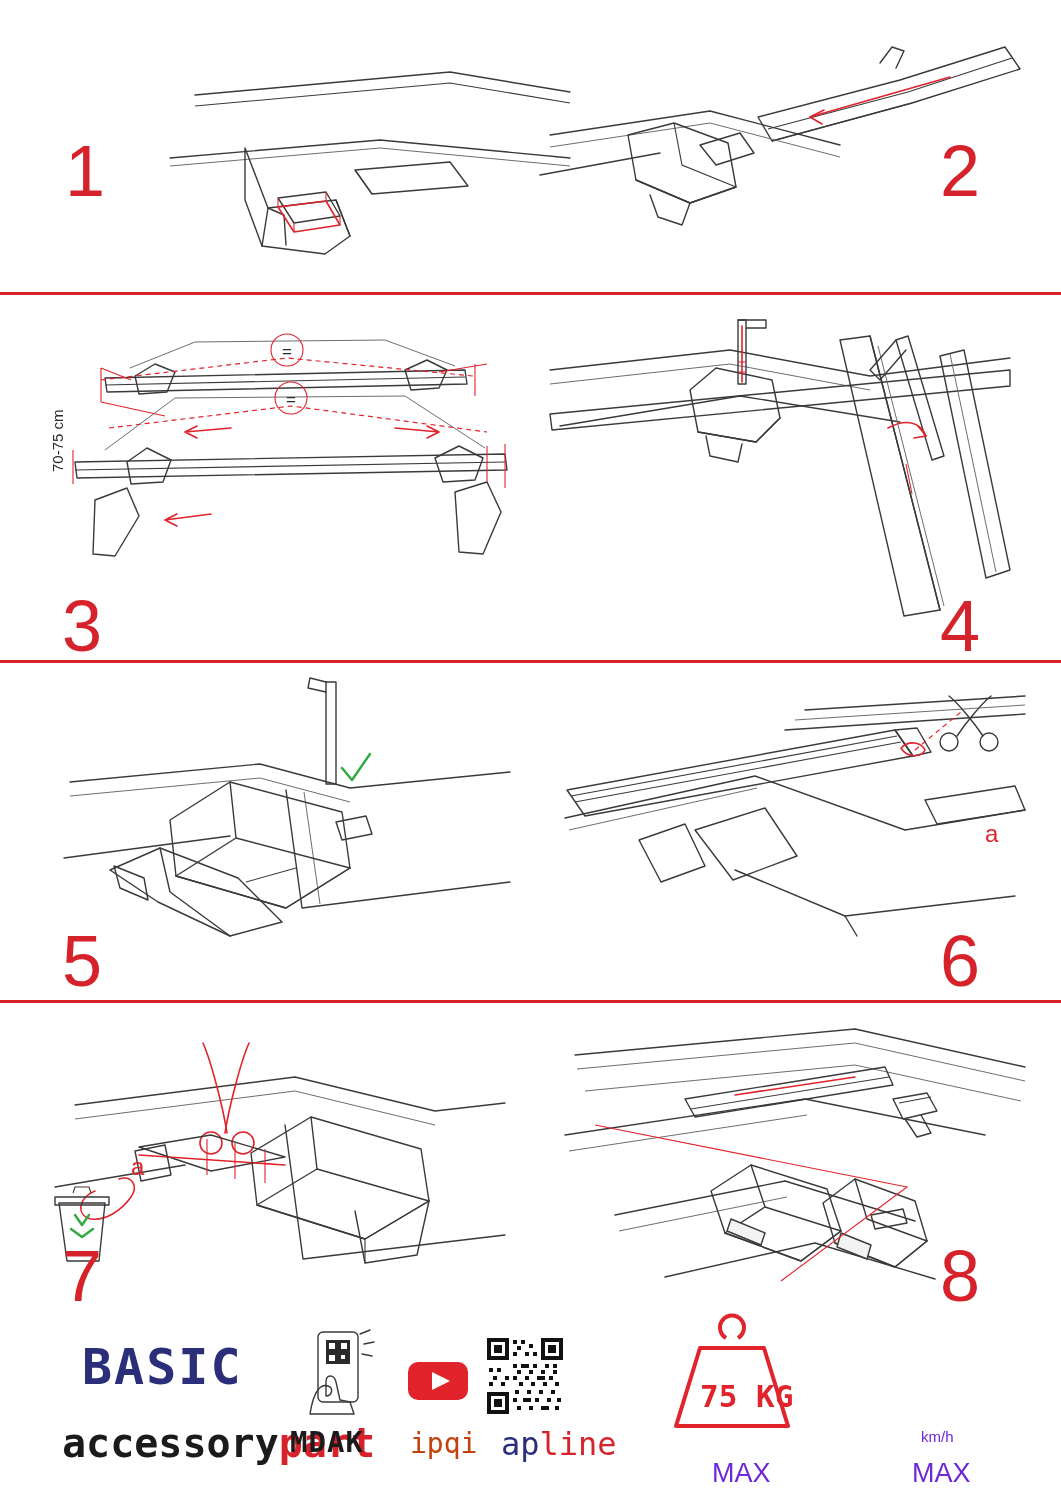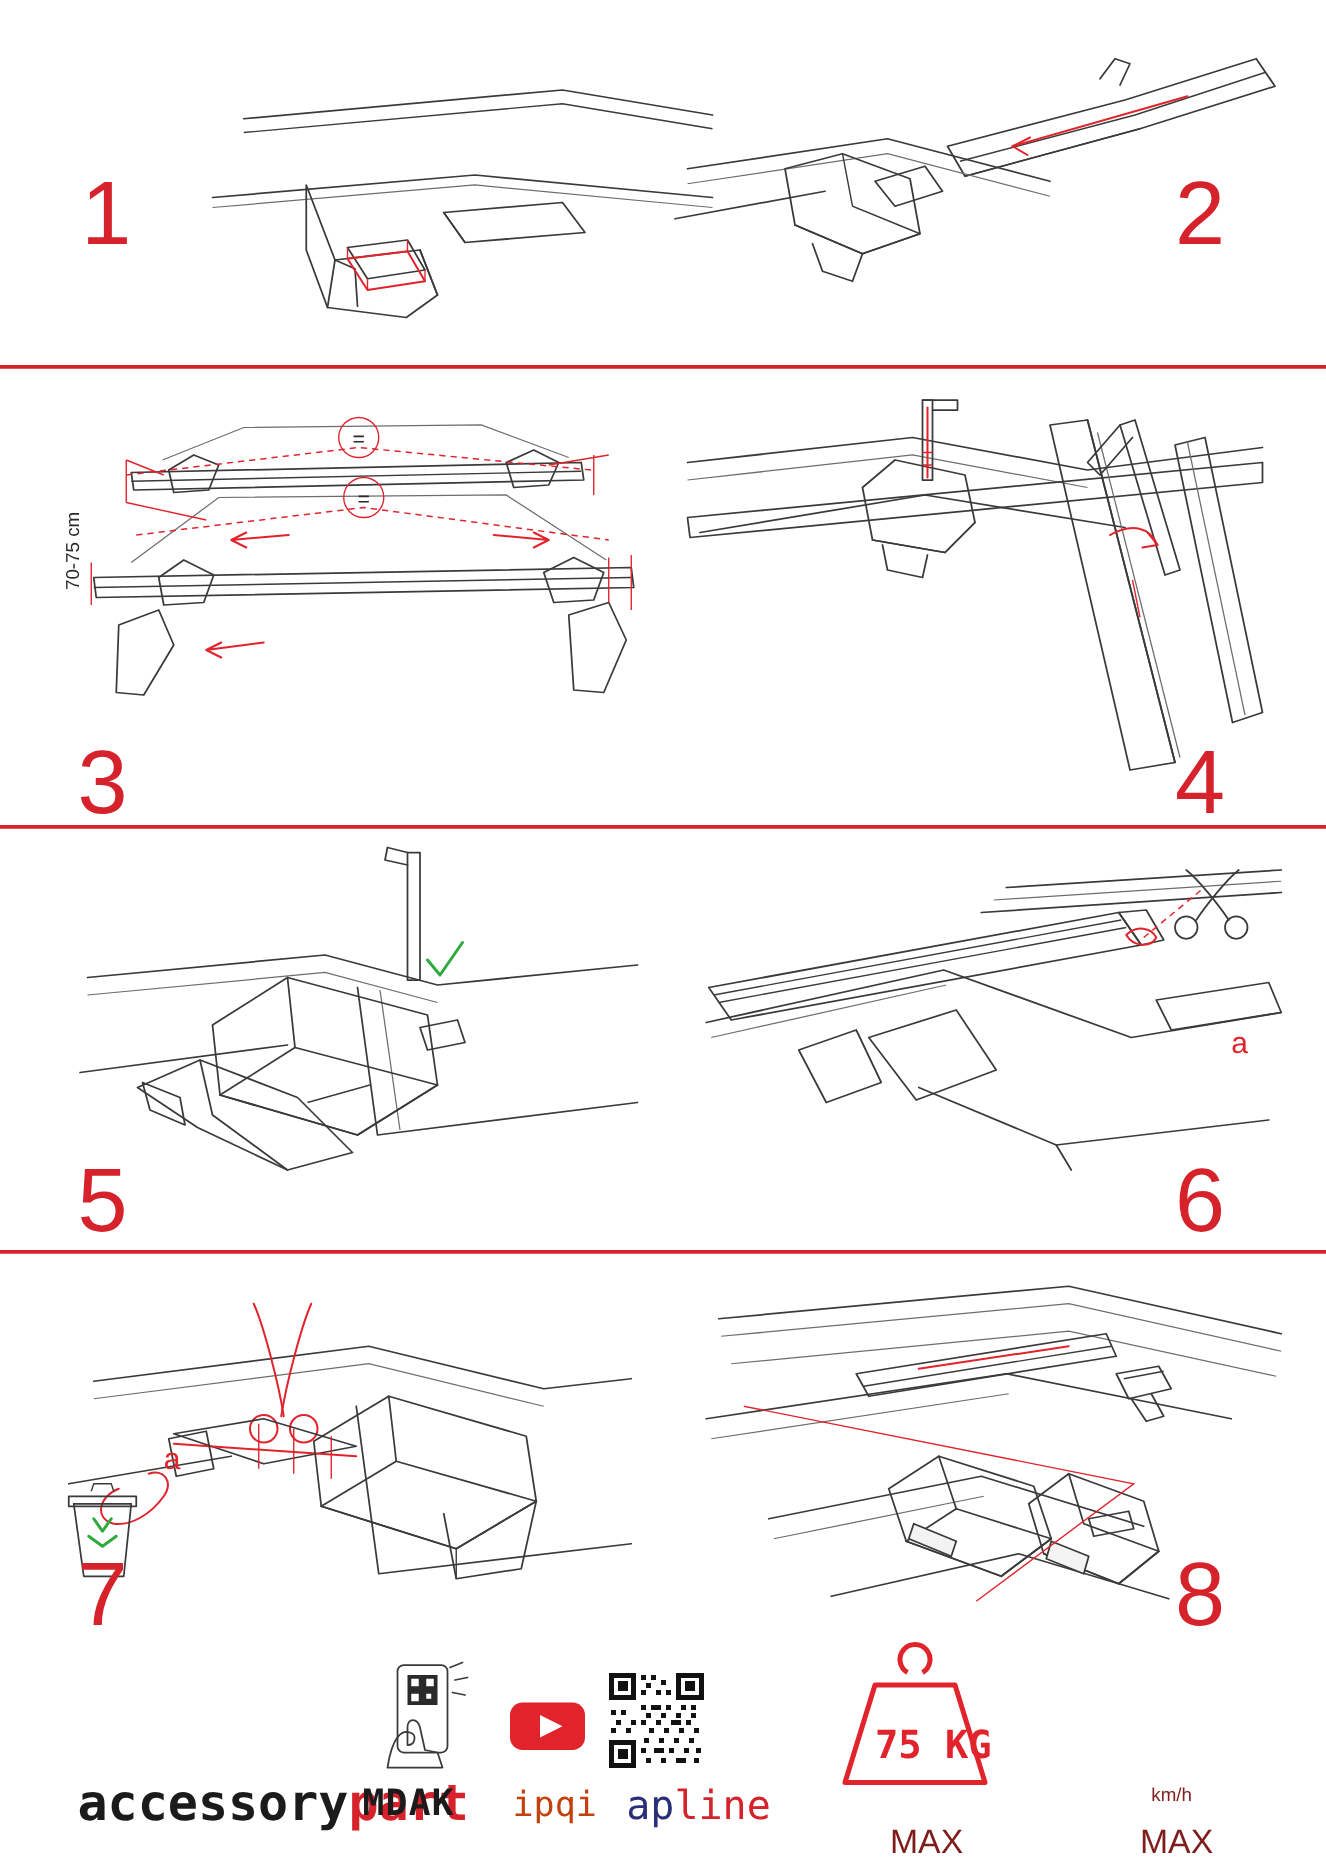--- a/index.html
+++ b/index.html
@@ -24,21 +24,21 @@
 
   
   .footer{position:absolute;left:0;top:1310px;width:1061px;height:190px;}
   .brand-basic{position:absolute;left:82px;top:28px;font-family:"DejaVu Sans Mono", monospace;font-weight:bold;font-size:50px;letter-spacing:2px;color:#2b2f7a;}
   .brand-accessory{position:absolute;left:62px;top:110px;font-family:"DejaVu Sans Mono", monospace;font-weight:bold;font-size:40px;letter-spacing:0px;color:#1b1b1b;}
   .brand-accessory .part{color:#d6232b;}
   .lbl-mdak{position:absolute;left:290px;top:115px;font-family:"DejaVu Sans Mono", monospace;font-weight:bold;font-size:29px;color:#1b1b1b;letter-spacing:1px;}
   .lbl-ipqi{position:absolute;left:410px;top:117px;font-family:"DejaVu Sans Mono", monospace;font-size:28px;color:#c2410c;}
   .lbl-apline{position:absolute;left:501px;top:115px;font-family:"DejaVu Sans Mono", monospace;font-size:32px;color:#2b2f7a;}
   .lbl-apline .li{color:#d6232b;}
-  .maxlabel{position:absolute;font-size:27px;color:#7f1d1d;font-family:"Liberation Sans", sans-serif;}
+  .maxlabel{position:absolute;font-size:27px;color:#6d28d9;font-family:"Liberation Sans", sans-serif;}
   .kgtxt{font-family:"DejaVu Sans Mono", monospace;font-weight:bold;}
 </style>
 </head>
 <body>
 
 <div class="page">
 
   <div class="panel" style="left:150px;top:40px;">
     <svg width="420" height="230" viewBox="0 0 420 230">
       <path class="ln" d="M45 55 L300 32 L420 52"></path>
@@ -298,20 +298,21 @@
       <path class="ln2" d="M344 88 L376 82"></path>
       <path class="ln" d="M350 104 L362 122 L376 118 L366 100"></path>
 
       <path class="redthin" d="M40 110 L352 172 L226 266"></path>
     </svg>
   </div>
   <div class="stepnum" style="left:940px;top:1240px;">8</div>
 
   <div class="footer">
 
+    <div class="brand-basic">BASIC</div>
 
     <div class="brand-accessory">
       <span>accessory</span><span class="part">part</span>
     </div>
 
     <div class="panel" style="left:300px;top:18px;">
       <svg width="80" height="90" viewBox="0 0 80 90">
         <rect class="ln" x="18" y="4" width="40" height="70" rx="5" fill="#fff"></rect>
         <rect x="26" y="12" width="24" height="24" fill="#2a2a2a"></rect>
         <rect x="29" y="15" width="6" height="6" fill="#fff"></rect>

